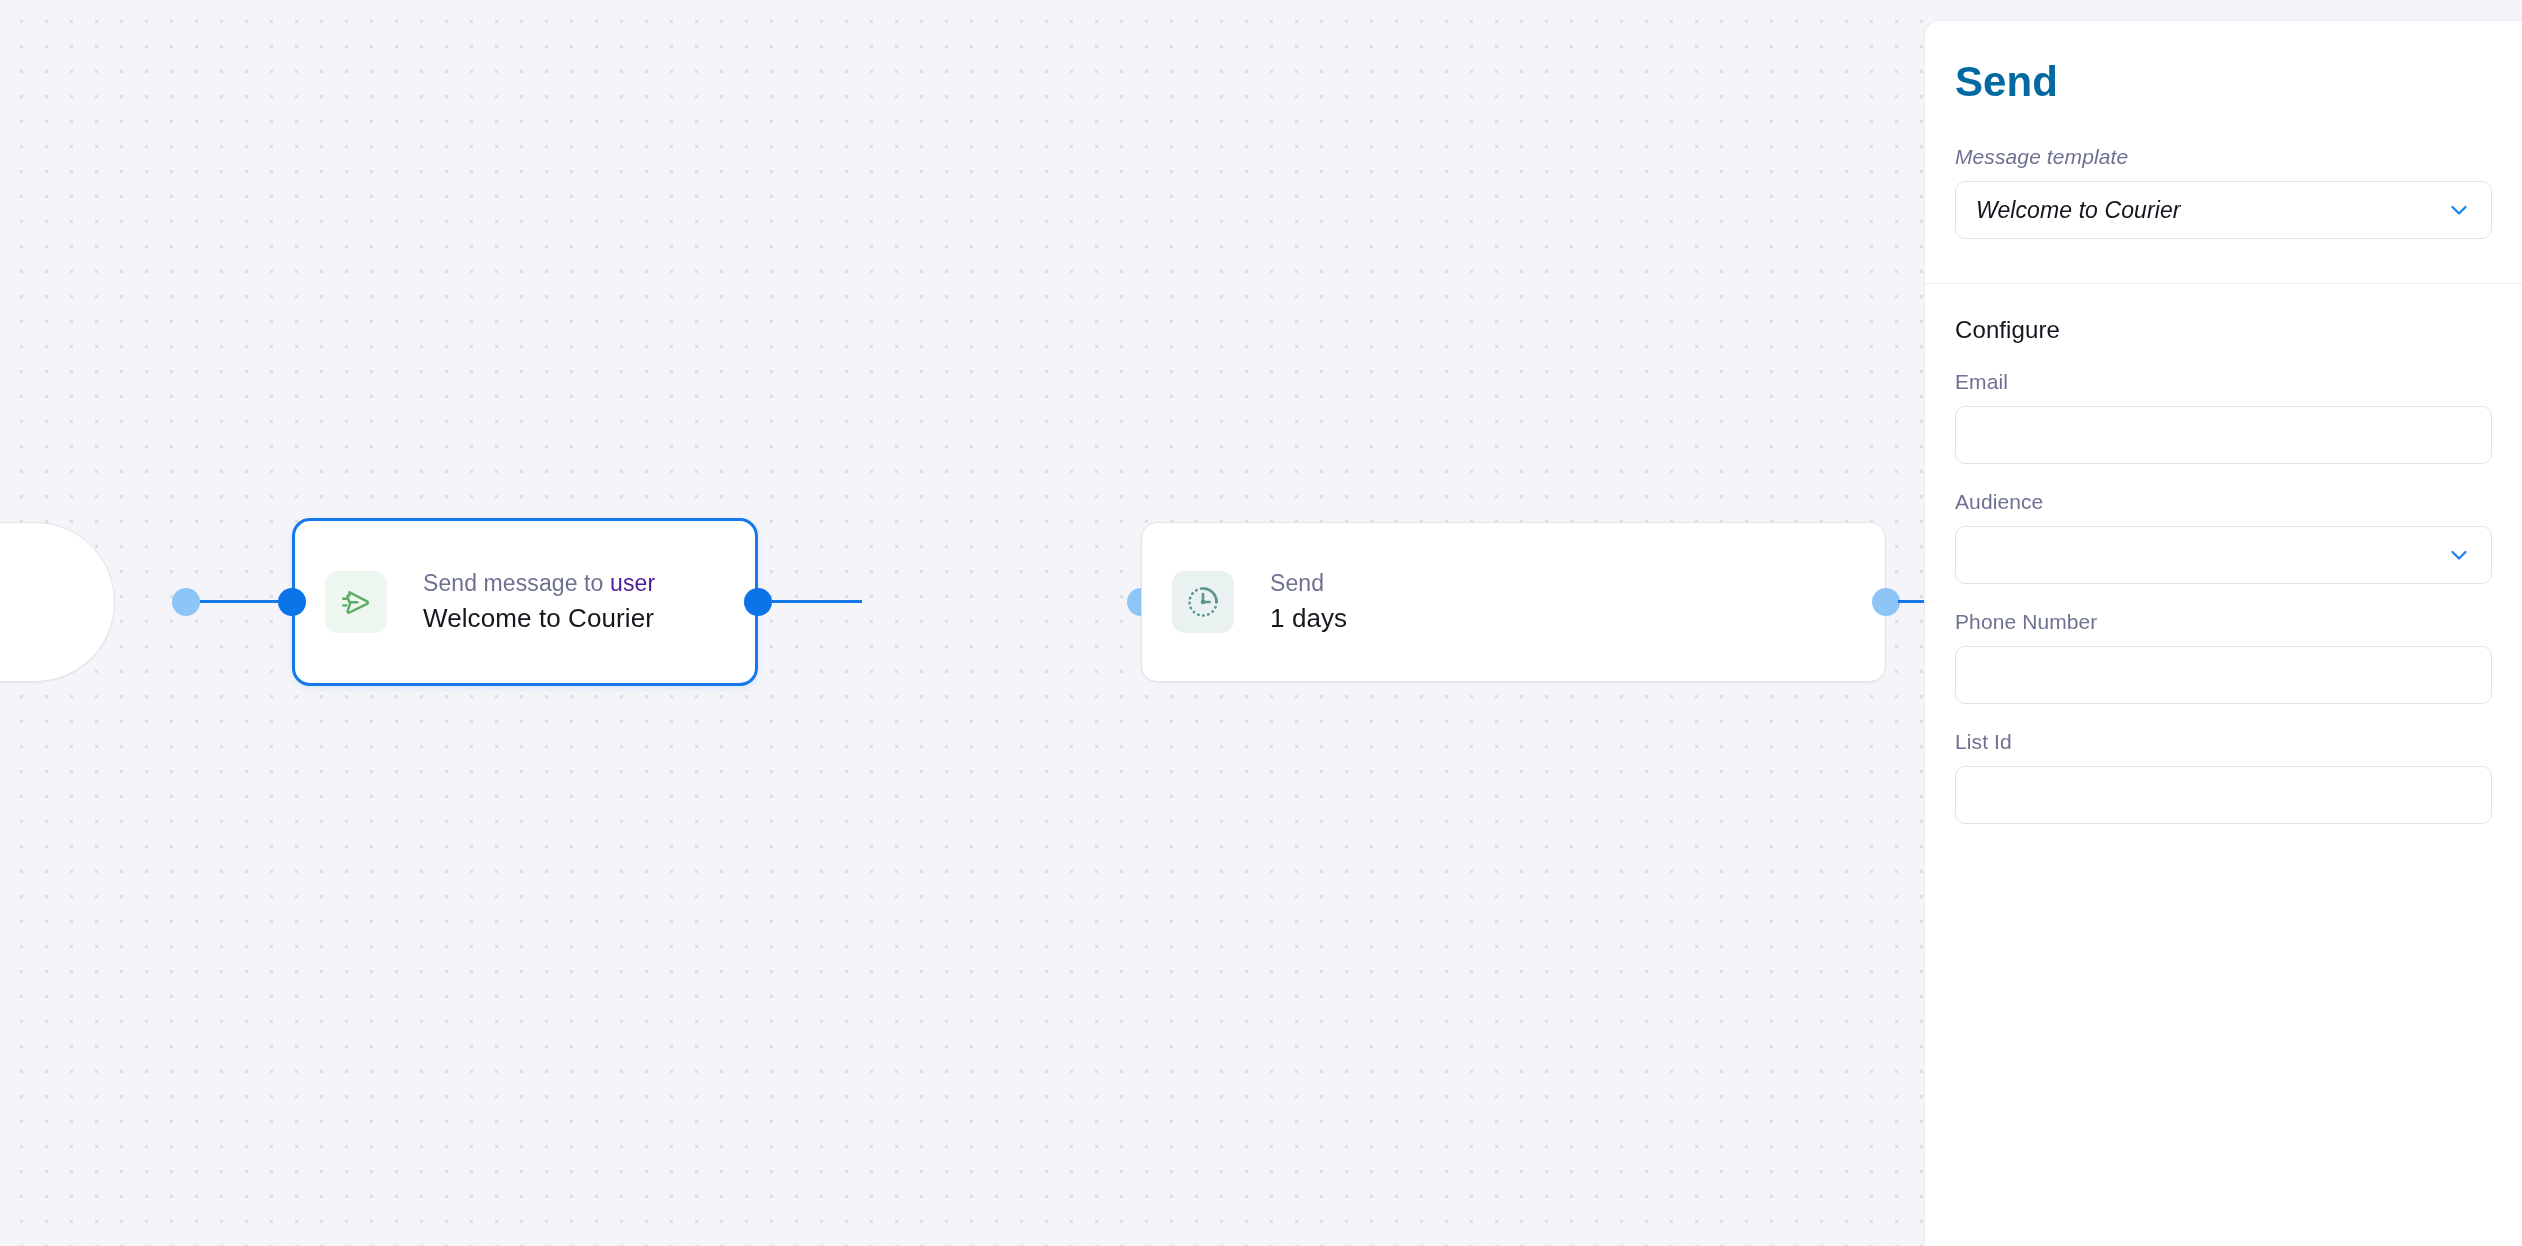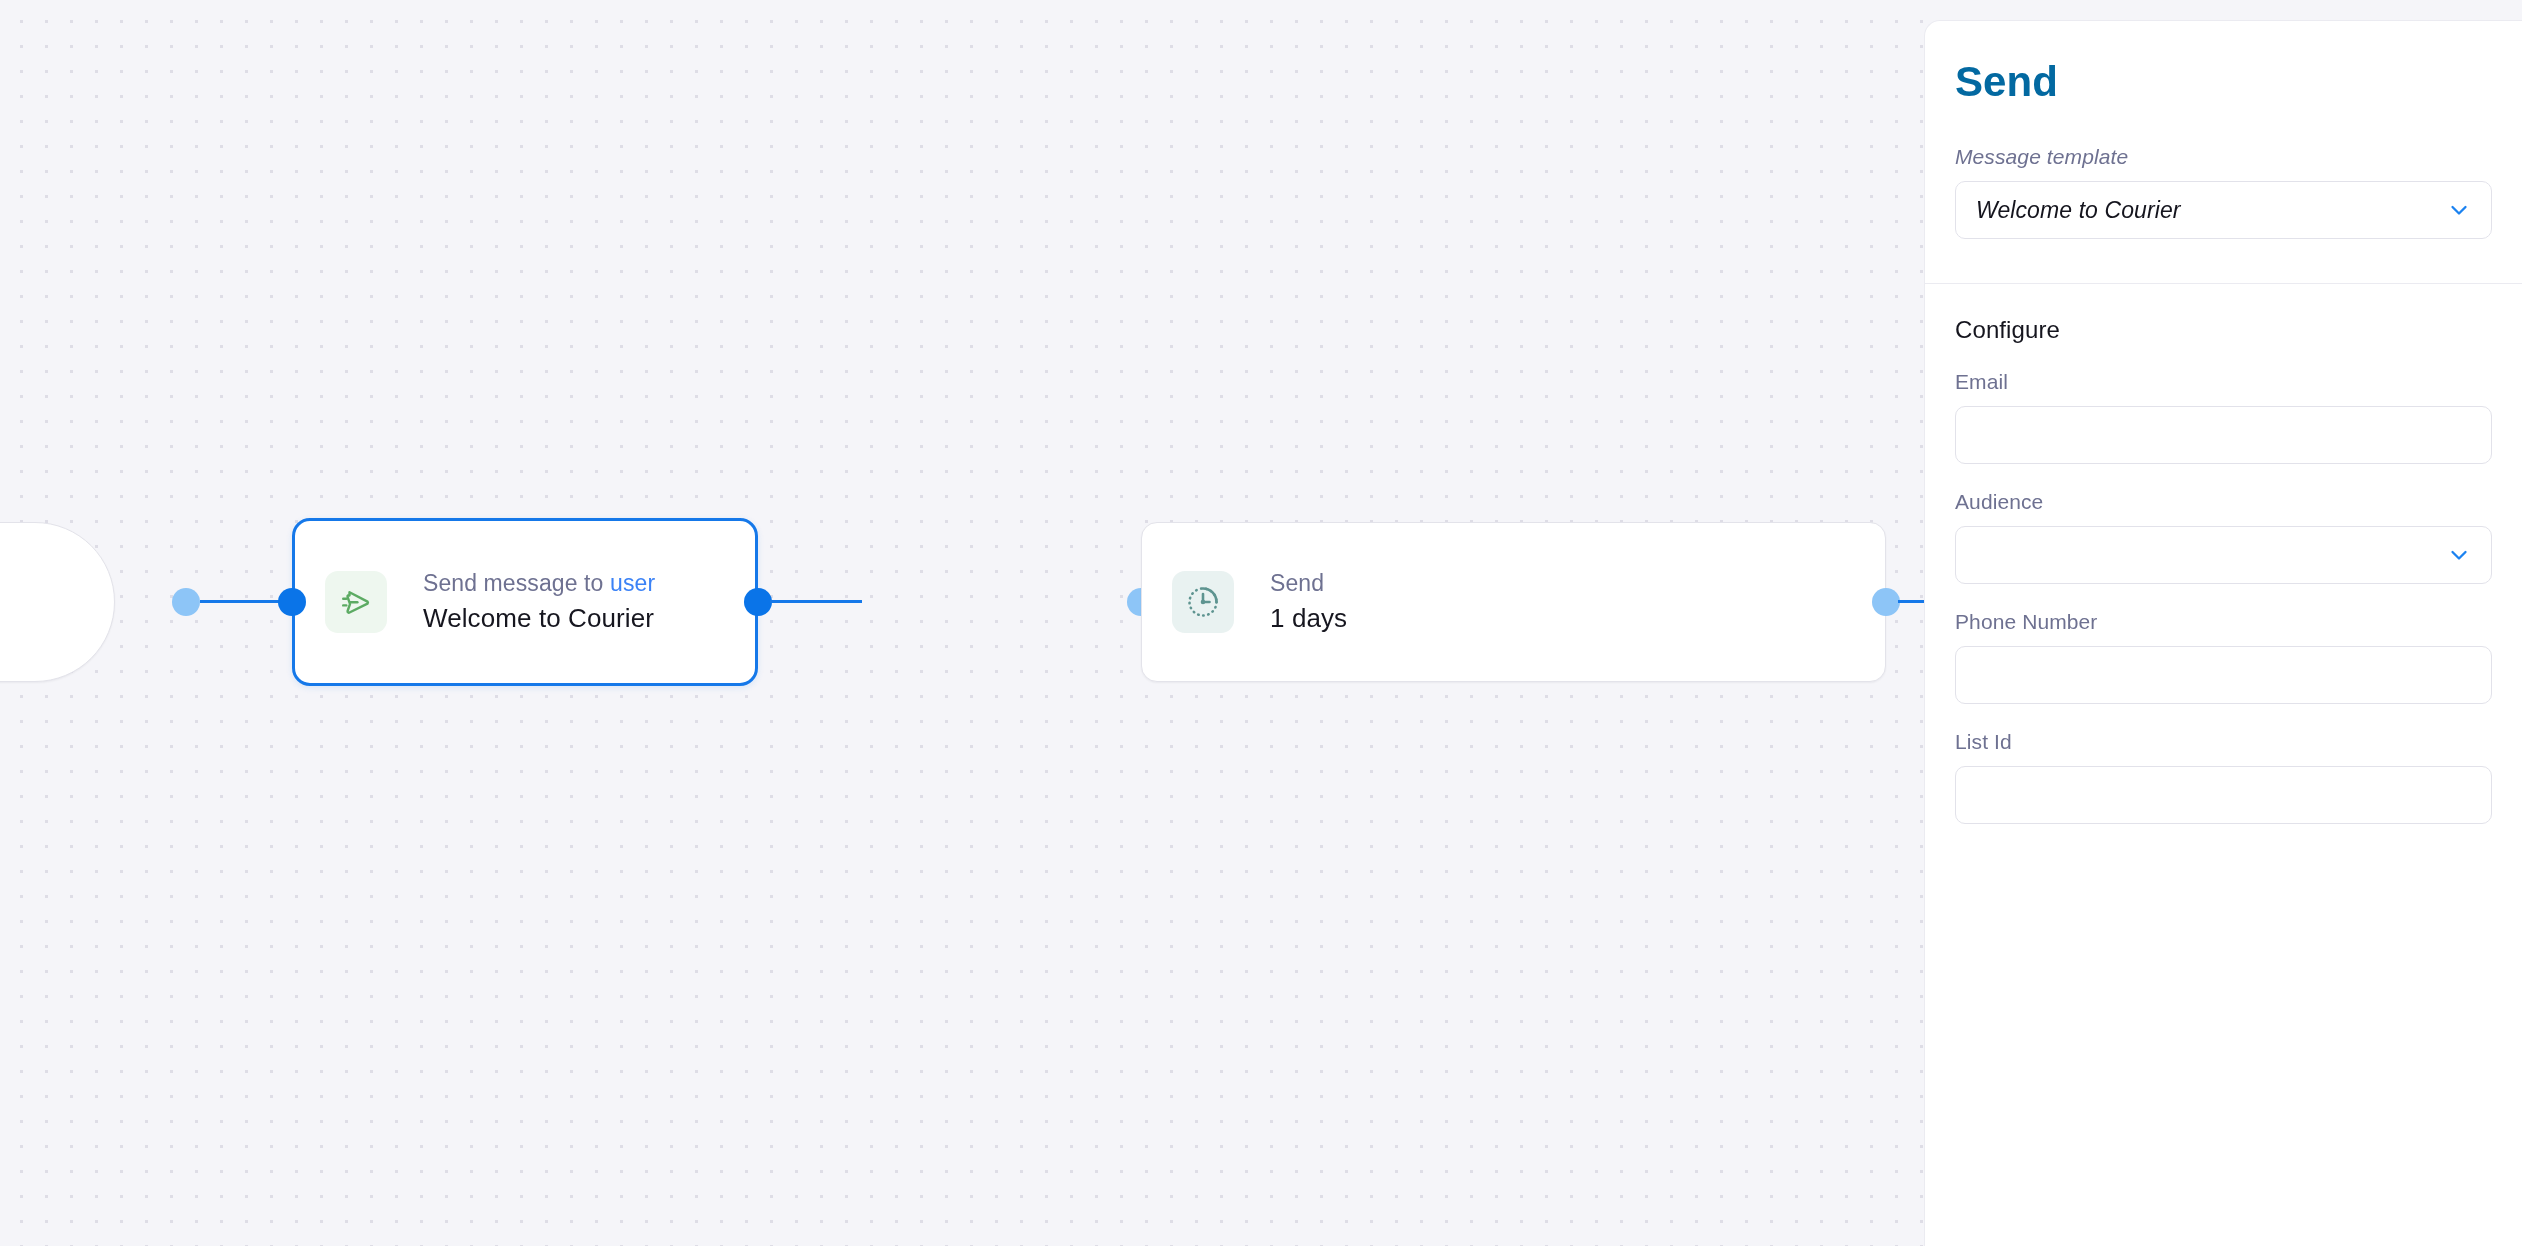--- a/index.html
+++ b/index.html
@@ -68,21 +68,21 @@
     border-radius: 13px;
     display: flex; align-items: center; justify-content: center;
     flex: 0 0 auto;
     margin-left: 32px;
   }
   #send-node .node-icon  { background: #eef7ef; margin-left: 30px; }
   #delay-node .node-icon { background: #e9f2f1; margin-left: 30px; }
 
   .node-text { margin-left: 36px; line-height: 1.28; }
   .node-sub  { font-size: 23px; color: #6e7191; letter-spacing: .1px; }
-  .node-sub .accent { color: #3b82f6; }
+  .node-sub .accent { color: #4c1d95; }
   .node-title{ font-size: 26px; color: #16161f; margin-top: 3px; letter-spacing: .1px; }
   #delay-node .node-sub { font-size: 23px; }
 
   
   .handle {
     position: absolute;
     width: 28px; height: 28px;
     border-radius: 50%;
   }
   .handle.dark  { background: #0a74e8; }

